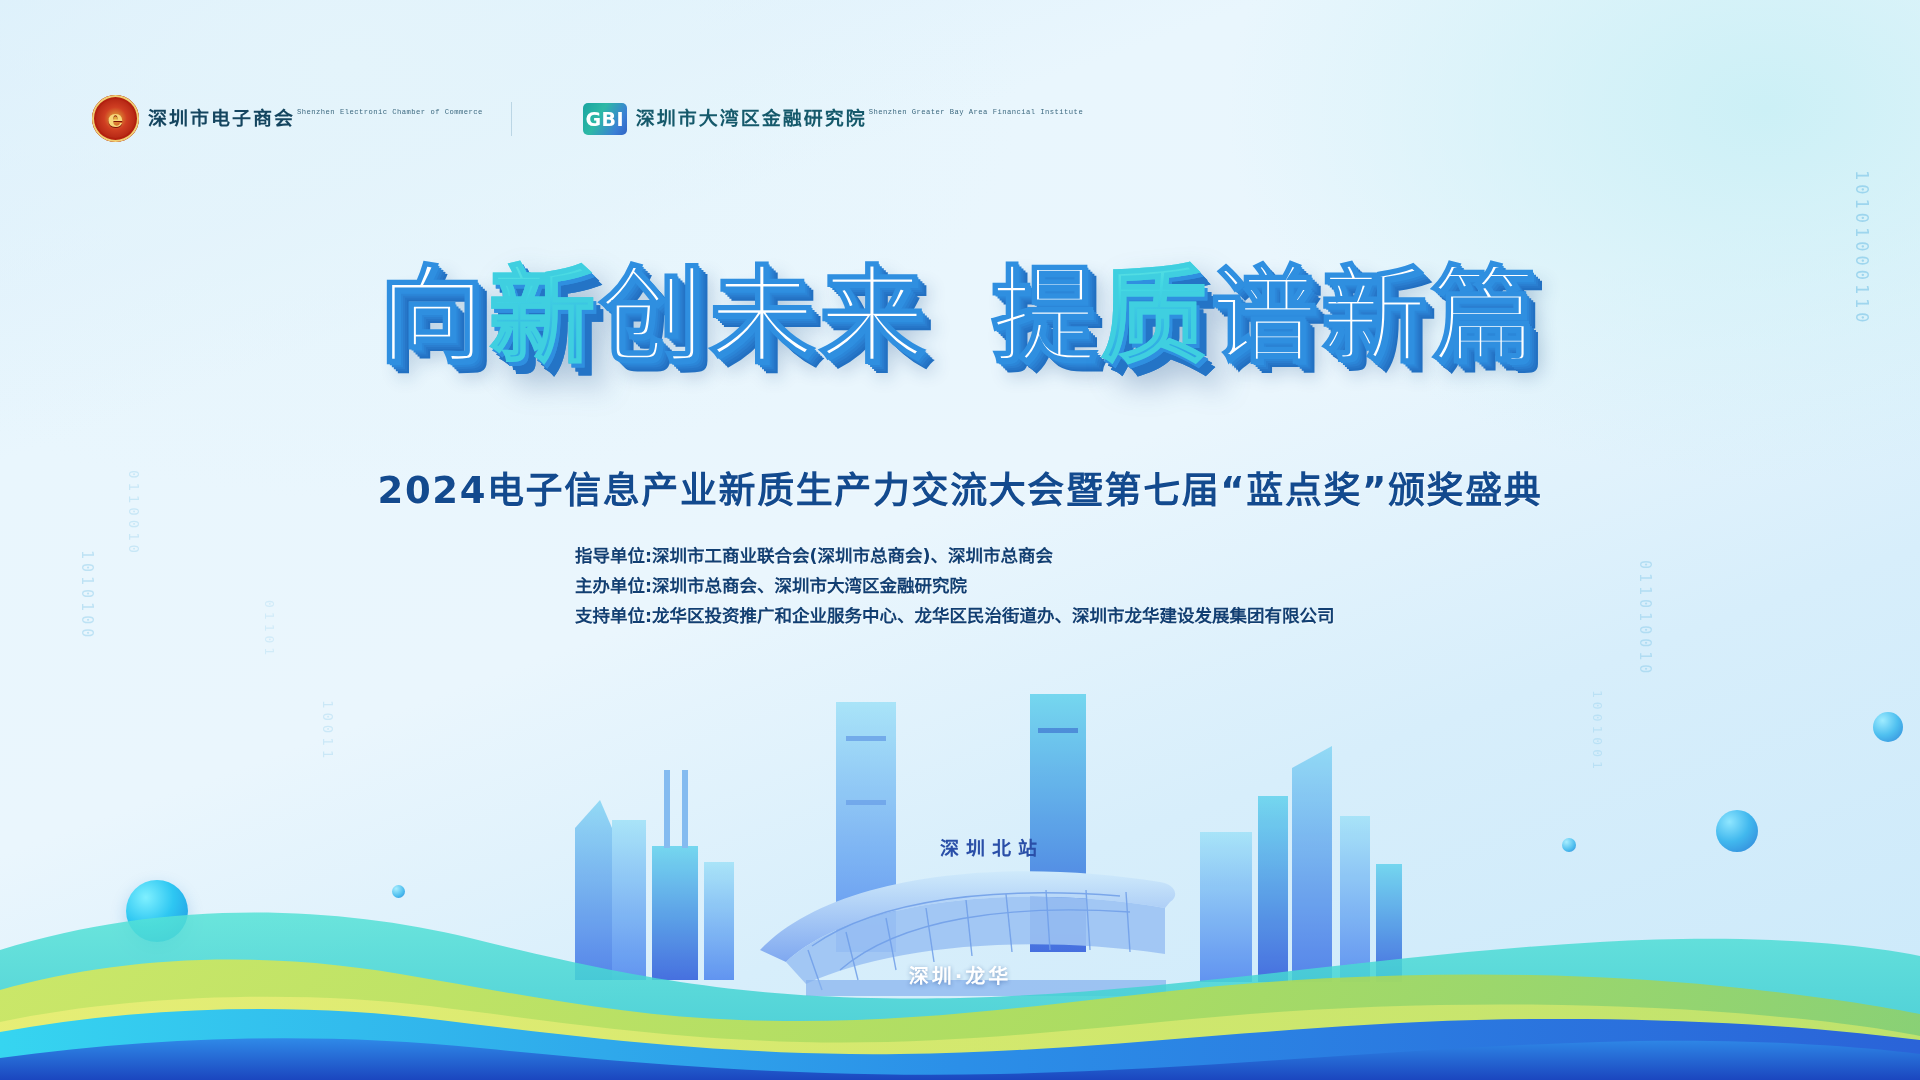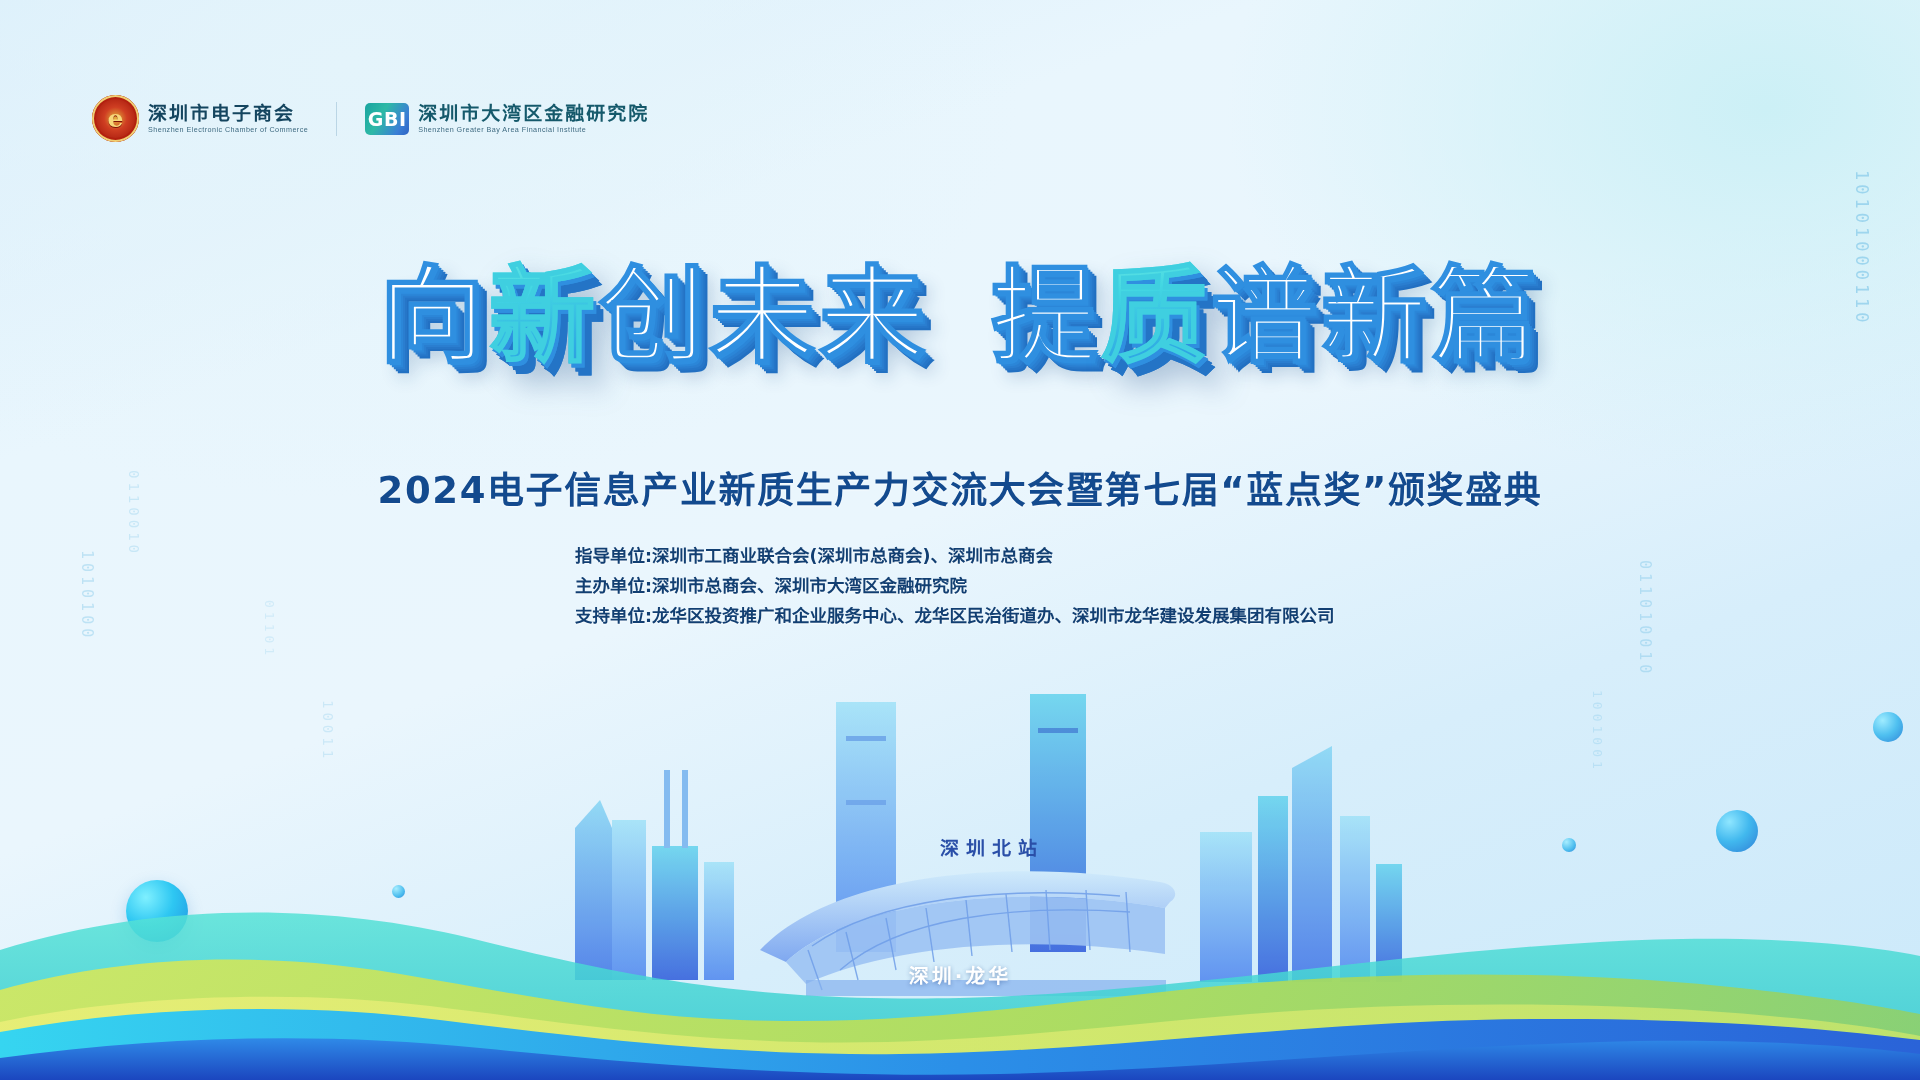--- a/index.html
+++ b/index.html
@@ -54,27 +54,28 @@
     content:"e"; position:absolute; inset:0; display:flex; align-items:center; justify-content:center;
     font-family:"DejaVu Serif","Liberation Serif",serif; font-weight:bold; font-size:25px;
     color:#f7d87a; text-shadow:0 1px 0 #7d1207;
   }
   .gbi-mark{
     width:44px; height:32px; border-radius:5px; flex:none;
     background:linear-gradient(120deg,#19a4a0 0%,#2eb9a6 38%,#3a7fd5 78%,#2f63c4 100%);
     display:flex; align-items:center; justify-content:center;
     font-weight:bold; font-size:19px; color:#fff; letter-spacing:.5px;
     font-family:"DejaVu Sans","Liberation Sans",sans-serif;
-  }
-  .logo-txt{ display:flex; flex-direction:column; justify-content:center; gap:2px; }
+    margin-left:43px;
+  }
+  .logo-txt{ display:flex; justify-content:center; gap:2px; }
   .logo-cn{ font-size:19px; font-weight:bold; color:#14455f; letter-spacing:2px; line-height:1.05;
             font-family:"DejaVu Sans","Liberation Sans",sans-serif; }
   .logo-cn.teal{ color:#15596b; }
   .logo-en{ font-size:7.2px; color:#3e6a80; letter-spacing:.45px; line-height:1.1;
-            font-family:Liberation Sans, sans-serif; }
+            font-family:Liberation Mono, monospace; }
   .logo-divider{ width:1px; height:34px; background:rgba(40,110,150,.22); }
   
   #headline{
     position:absolute; left:0; right:0; top:230px; text-align:center;
     font-family:Liberation Sans, sans-serif;
     font-weight:bold; font-size:106px; letter-spacing:4px; white-space:nowrap;
   }
   #headline .ch{
     display:inline-block; position:relative;
     color:#ffffff;

